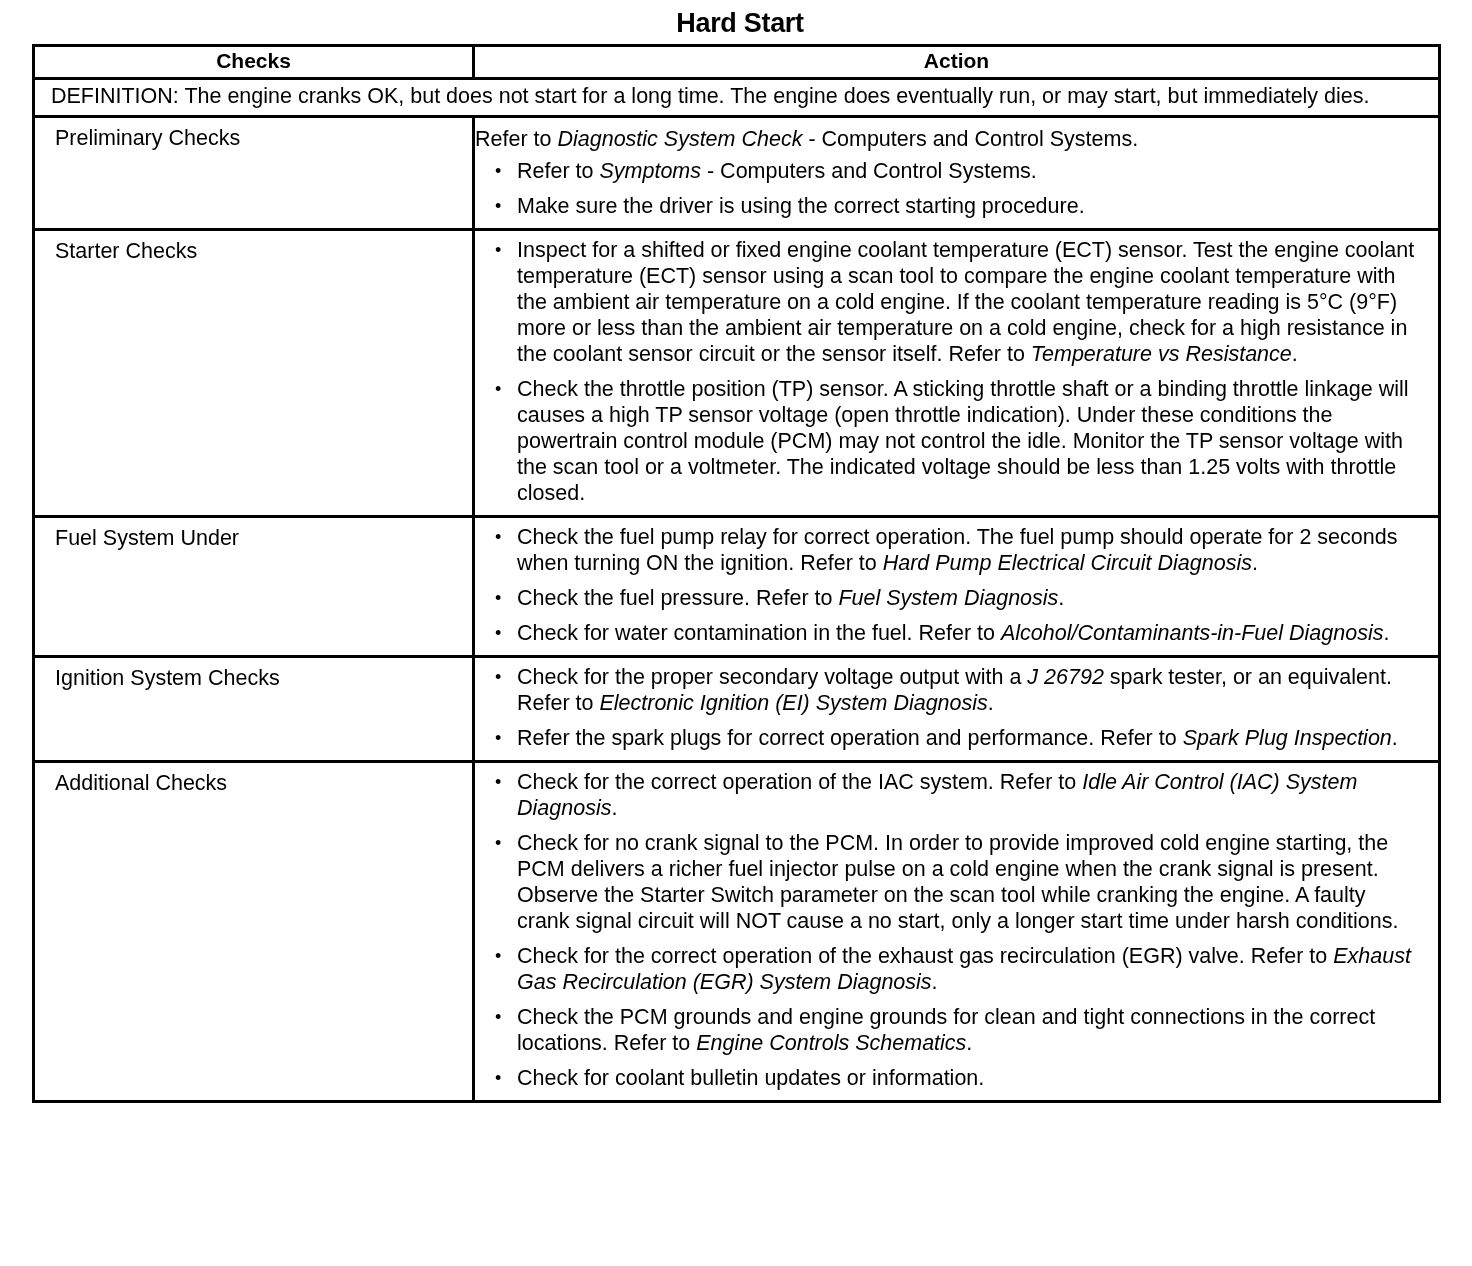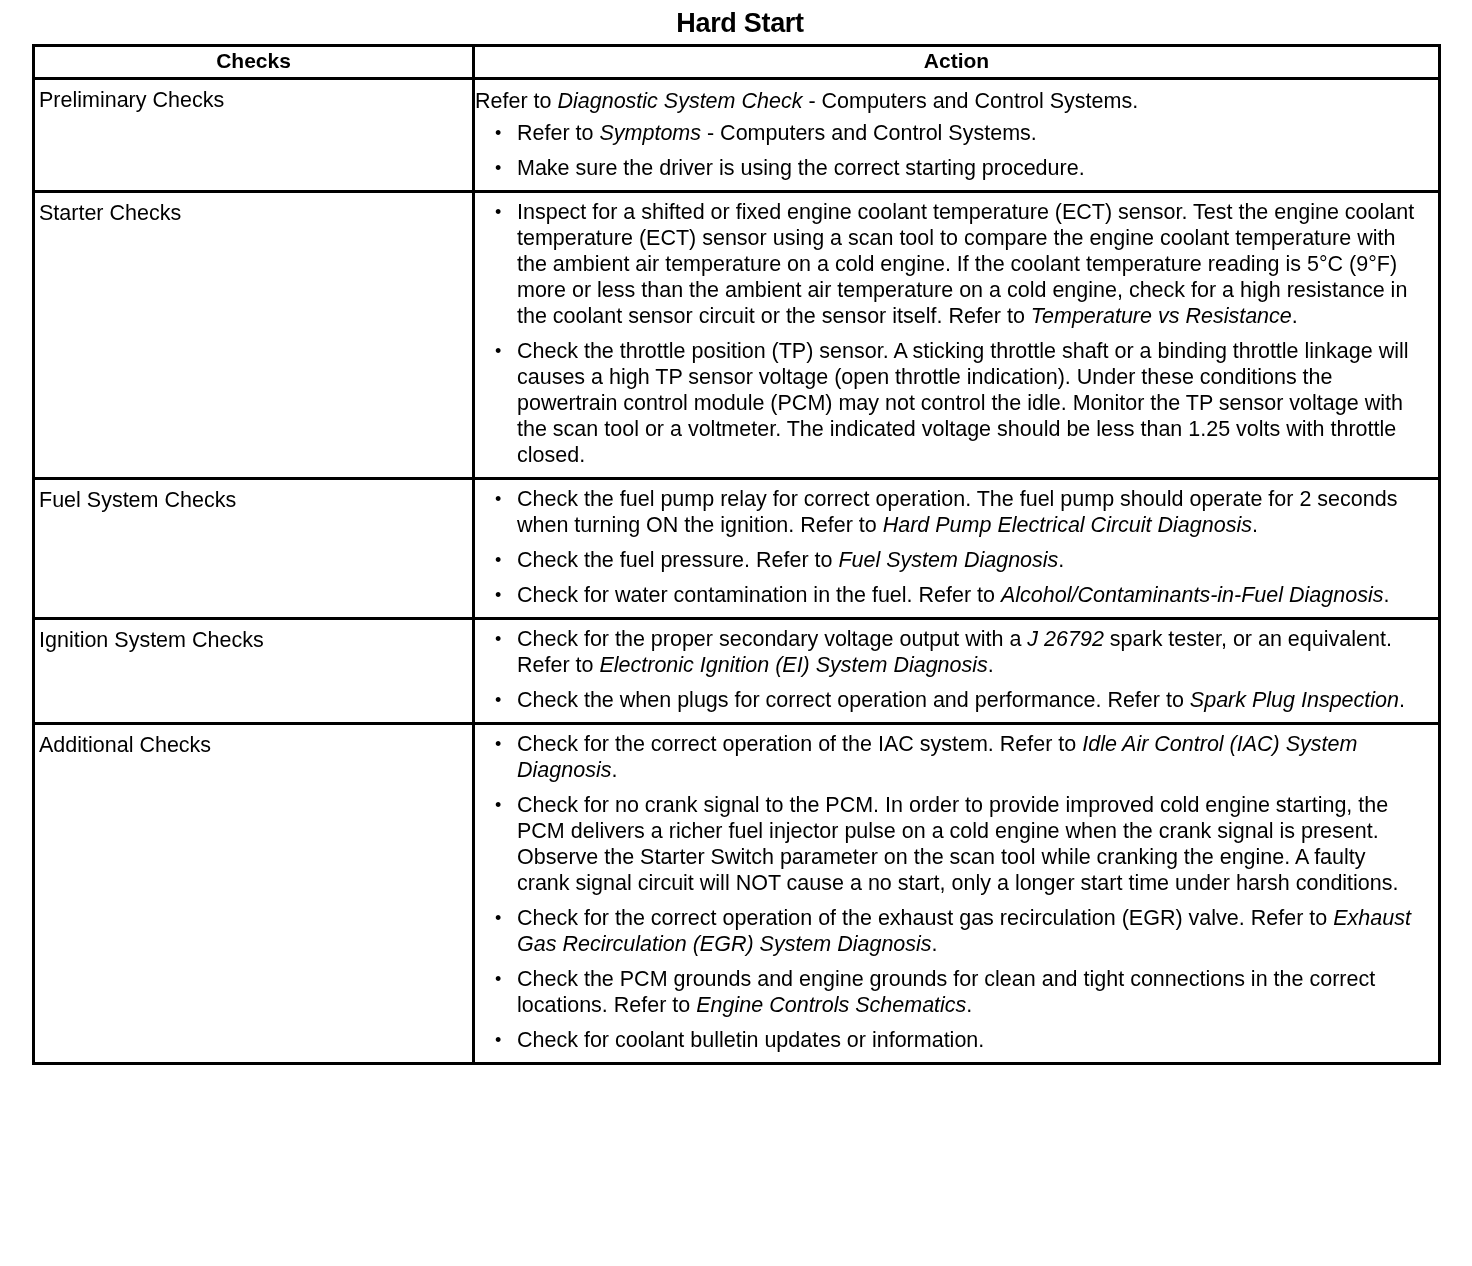--- a/index.html
+++ b/index.html
@@ -7,21 +7,21 @@
          font-family: "Liberation Sans", sans-serif; color: #000; }
   .title { position: absolute; top: 8px; left: 0; width: 1480px; text-align: center;
            font-weight: bold; font-size: 27px; letter-spacing: -0.3px; }
   table.doc { position: absolute; top: 44px; left: 32px; width: 1406px;
               border-collapse: collapse; table-layout: fixed; font-size: 21.5px; border-radius: 29px; }
   table.doc td, table.doc th { border: 3px solid #000; vertical-align: top; padding: 0; }
   th { font-weight: bold; font-size: 21px; text-align: center; height: 30px; line-height: 28px; }
   col.c1 { width: 440px; }
   col.c2 { width: 966px; }
   .defcell { padding: 4px 16px 6px 16px !important; line-height: 25px; }
-  .label { padding: 8px 4px; line-height: 24px; }
+  .label { padding: 8px 20px; line-height: 24px; }
   .action { padding: 6px 14px 4px 0; }
   .plain { line-height: 25px; padding: 3px 0 6px 0; }
   ul { list-style: none; margin: 0; padding: 0; }
   li { position: relative; padding-left: 42px; line-height: 26px; margin-bottom: 9px; }
   li::before { content: "\2022"; position: absolute; left: 20px; top: 0; font-size: 18px; }
   li:last-child { margin-bottom: 5px; }
   i { font-style: italic; }
 </style>
 </head>
 <body>
@@ -33,20 +33,23 @@
       <col class="c1">
       <col class="c2">
     </colgroup>
   <thead>
     <tr>
       <th>Checks</th>
       <th>Action</th>
     </tr>
   </thead>
   <tbody id="tbody">
+    <tr>
+      <td colspan="2" class="defcell">DEFINITION: The engine cranks OK, but does not start for a long time. The engine does eventually run, or may start, but immediately dies.</td>
+    </tr>
   <tr>
         <td>
           <div class="label">Preliminary Checks</div>
         </td>
         <td>
           <div class="action">
             <div class="plain"><span>Refer to </span><i>Diagnostic System Check</i><span> - Computers and Control Systems.</span></div>
             <ul>
               <li><span>Refer to </span><i>Symptoms</i><span> - Computers and Control Systems.</span></li>
               <li><span>Make sure the driver is using the correct starting procedure.</span></li>
@@ -62,41 +65,41 @@
           <div class="action">
             <ul>
               <li><span>Inspect for a shifted or fixed engine coolant temperature (ECT) sensor. Test the engine coolant temperature (ECT) sensor using a scan tool to compare the engine coolant temperature with the ambient air temperature on a cold engine. If the coolant temperature reading is 5°C (9°F) more or less than the ambient air temperature on a cold engine, check for a high resistance in the coolant sensor circuit or the sensor itself. Refer to </span><i>Temperature vs Resistance</i><span>.</span></li>
               <li><span>Check the throttle position (TP) sensor. A sticking throttle shaft or a binding throttle linkage will causes a high TP sensor voltage (open throttle indication). Under these conditions the powertrain control module (PCM) may not control the idle. Monitor the TP sensor voltage with the scan tool or a voltmeter. The indicated voltage should be less than 1.25 volts with throttle closed.</span></li>
             </ul>
           </div>
         </td>
       </tr>
       <tr>
         <td>
-          <div class="label">Fuel System Checks</div>
+          <div class="label">Fuel System Under</div>
         </td>
         <td>
           <div class="action">
             <ul>
               <li><span>Check the fuel pump relay for correct operation. The fuel pump should operate for 2 seconds when turning ON the ignition. Refer to </span><i>Hard Pump Electrical Circuit Diagnosis</i><span>.</span></li>
               <li><span>Check the fuel pressure. Refer to </span><i>Fuel System Diagnosis</i><span>.</span></li>
               <li><span>Check for water contamination in the fuel. Refer to </span><i>Alcohol/Contaminants-in-Fuel Diagnosis</i><span>.</span></li>
             </ul>
           </div>
         </td>
       </tr>
       <tr>
         <td>
           <div class="label">Ignition System Checks</div>
         </td>
         <td>
           <div class="action">
             <ul>
               <li><span>Check for the proper secondary voltage output with a </span><i>J 26792</i><span> spark tester, or an equivalent. Refer to </span><i>Electronic Ignition (EI) System Diagnosis</i><span>.</span></li>
-              <li><span>Check the when plugs for correct operation and performance. Refer to </span><i>Spark Plug Inspection</i><span>.</span></li>
+              <li><span>Refer the spark plugs for correct operation and performance. Refer to </span><i>Spark Plug Inspection</i><span>.</span></li>
             </ul>
           </div>
         </td>
       </tr>
       <tr>
         <td>
           <div class="label">Additional Checks</div>
         </td>
         <td>
           <div class="action">

